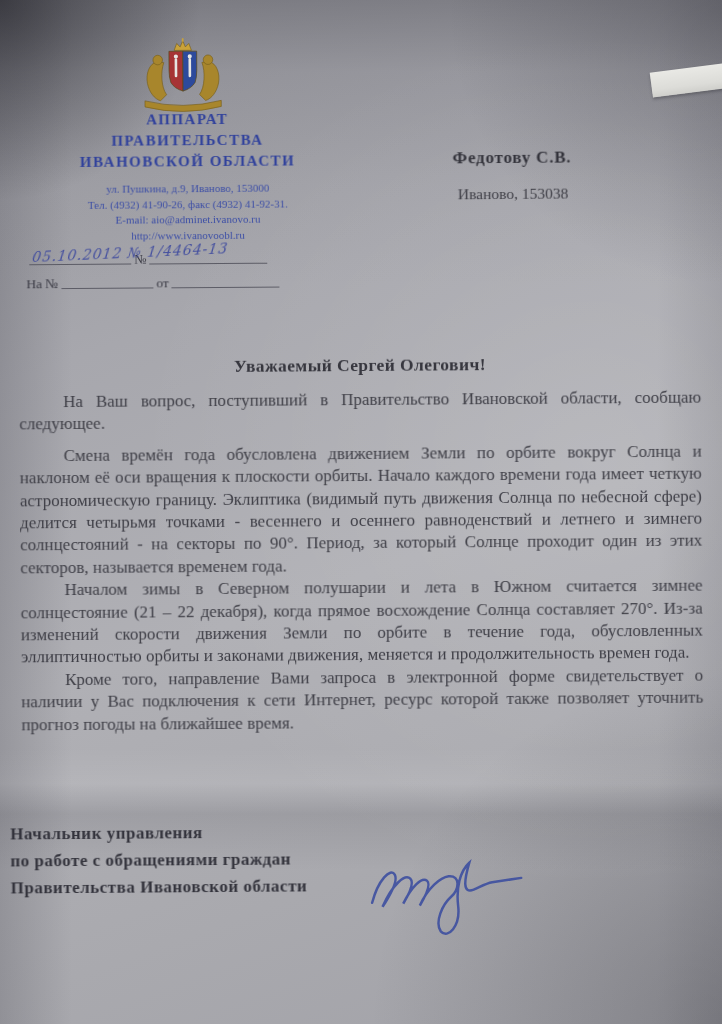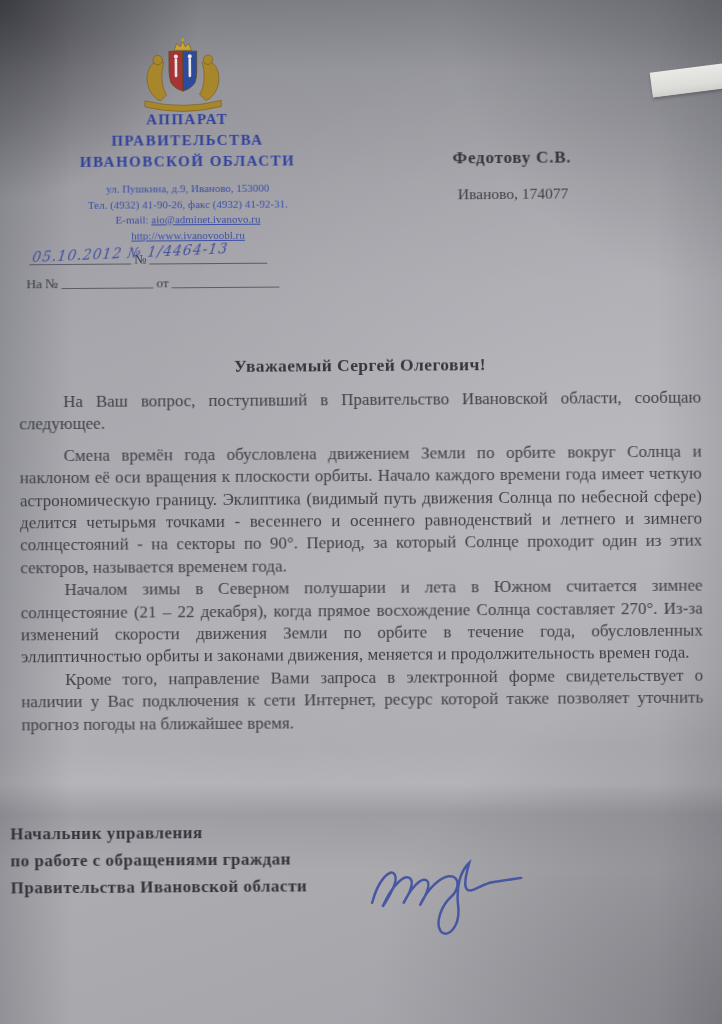--- a/index.html
+++ b/index.html
@@ -22,21 +22,21 @@
   }
   .sheet { position:absolute; inset:0; transform:rotate(-0.4deg); }
 
   
   .arms { position:absolute; left:134px; top:36px; width:104px; height:80px; }
   .org { position:absolute; left:5px; top:108px; width:370px; text-align:center;
          color:#31429c; font-weight:bold; font-size:15px; line-height:21px;
          letter-spacing:1.5px; filter:blur(0.3px); }
   .addr { position:absolute; left:5px; top:180px; width:370px; text-align:center;
           color:#3c4ea6; font-size:11px; line-height:15.5px; filter:blur(0.3px); }
-  .addr .lnk { text-decoration:underline; }
+  .addr .lnk { }
 
   
   .refrow { position:absolute; left:28px; top:250px; width:280px; height:24px;
             font-size:13px; color:#3a3a44; }
   .blank { display:inline-block; border-bottom:1.2px solid #5c5c66; height:12px;
            vertical-align:baseline; margin:0 3px -1px 3px; }
   .handref { position:absolute; left:6px; top:-8px; width:260px;
              font-family:"DejaVu Serif", serif; font-style:italic;
              color:#45509f; font-size:14px; letter-spacing:1px;
              transform:rotate(-2.2deg) skewX(-10deg); filter:blur(0.4px); white-space:nowrap; }
@@ -121,21 +121,21 @@
     <div class="refrow">
       <span class="blank" style="width:102px"></span><span>№</span><span class="blank" style="width:118px"></span>
       <div class="handref">05.10.2012 № 1/4464-13</div>
     </div>
 
     <div class="refrow2">
       <span>На №</span><span class="blank" style="width:92px"></span><span>от</span><span class="blank" style="width:108px"></span>
     </div>
 
     <div class="recipient-name">Федотову С.В.</div>
-    <div class="recipient-city">Иваново, 174077</div>
+    <div class="recipient-city">Иваново, 153038</div>
 
     <div class="tape"></div>
 
     <div class="salutation">Уважаемый Сергей Олегович!</div>
 
     <div class="bodytxt">
       <p class="gap">На Ваш вопрос, поступивший в Правительство Ивановской области, сообщаю следующее.</p>
       <p>Смена времён года обусловлена движением Земли по орбите вокруг Солнца и наклоном её оси вращения к плоскости орбиты. Начало каждого времени года имеет четкую астрономическую границу. Эклиптика (видимый путь движения Солнца по небесной сфере) делится четырьмя точками - весеннего и осеннего равноденствий и летнего и зимнего солнцестояний - на секторы по 90°. Период, за который Солнце проходит один из этих секторов, называется временем года.</p>
       <p>Началом зимы в Северном полушарии и лета в Южном считается зимнее солнцестояние (21 – 22 декабря), когда прямое восхождение Солнца составляет 270°. Из-за изменений скорости движения Земли по орбите в течение года, обусловленных эллиптичностью орбиты и законами движения, меняется и продолжительность времен года.</p>
       <p>Кроме того, направление Вами запроса в электронной форме свидетельствует о наличии у Вас подключения к сети Интернет, ресурс которой также позволяет уточнить прогноз погоды на ближайшее время.</p>

